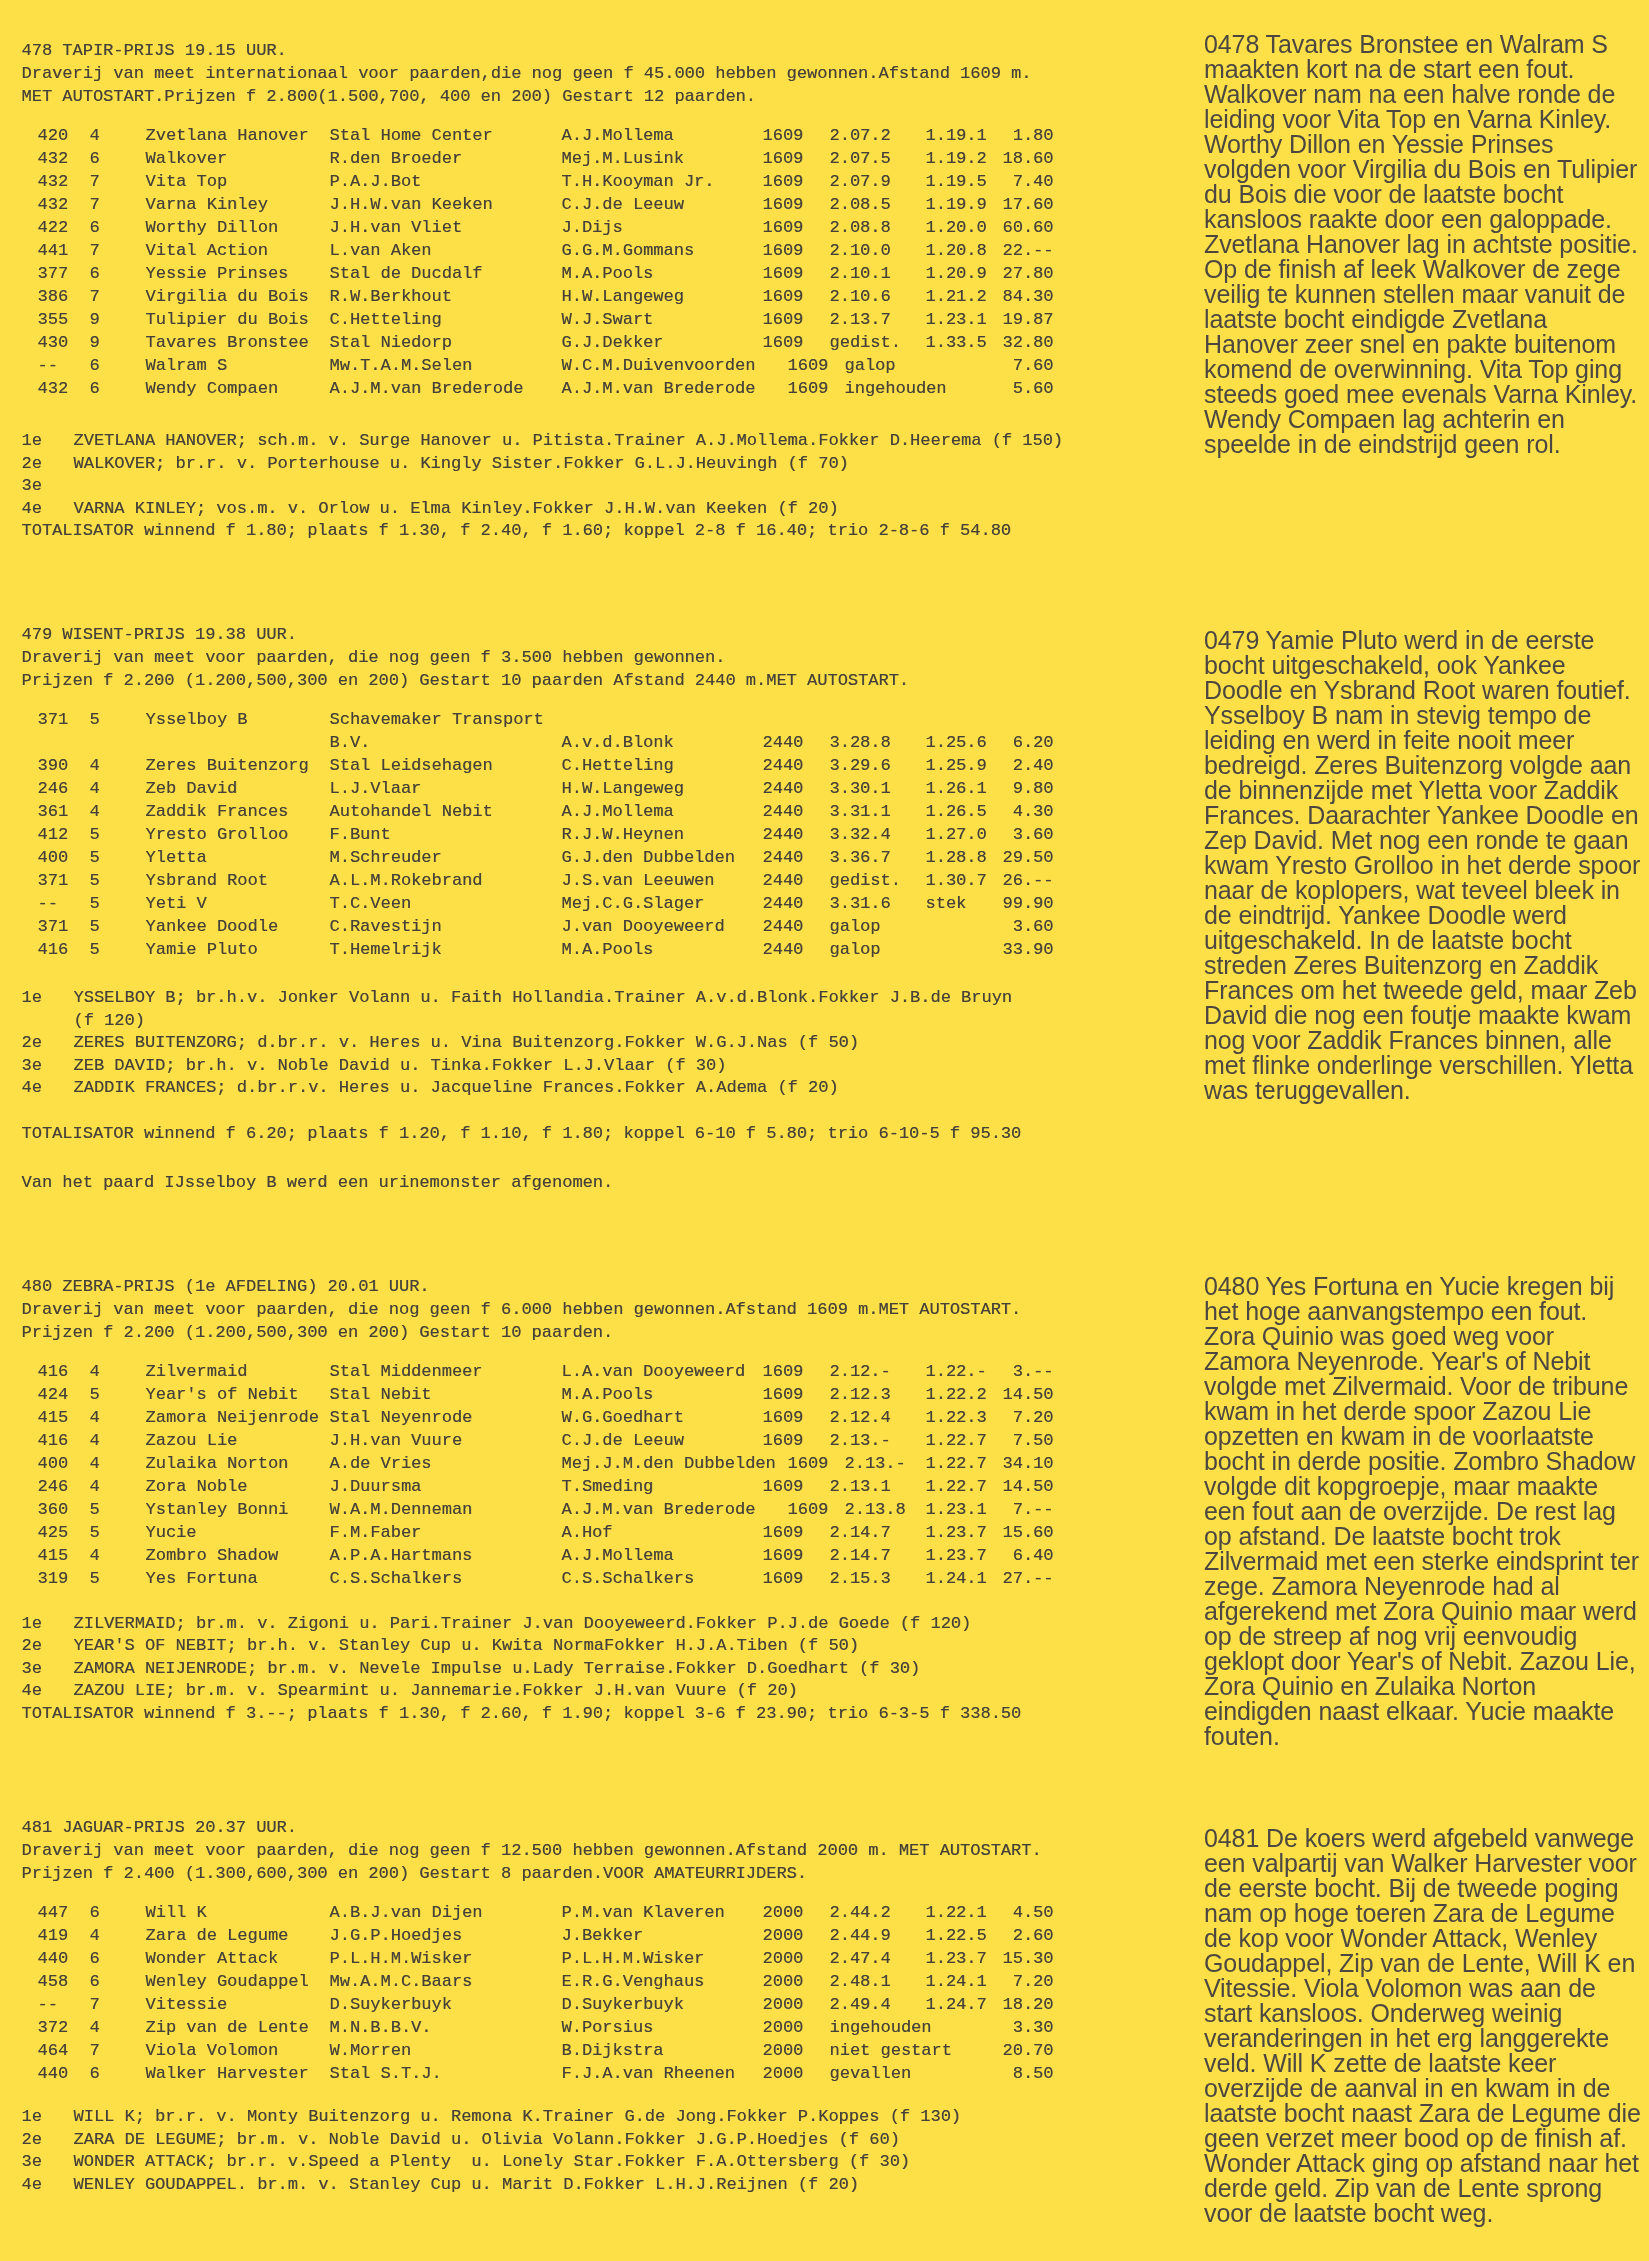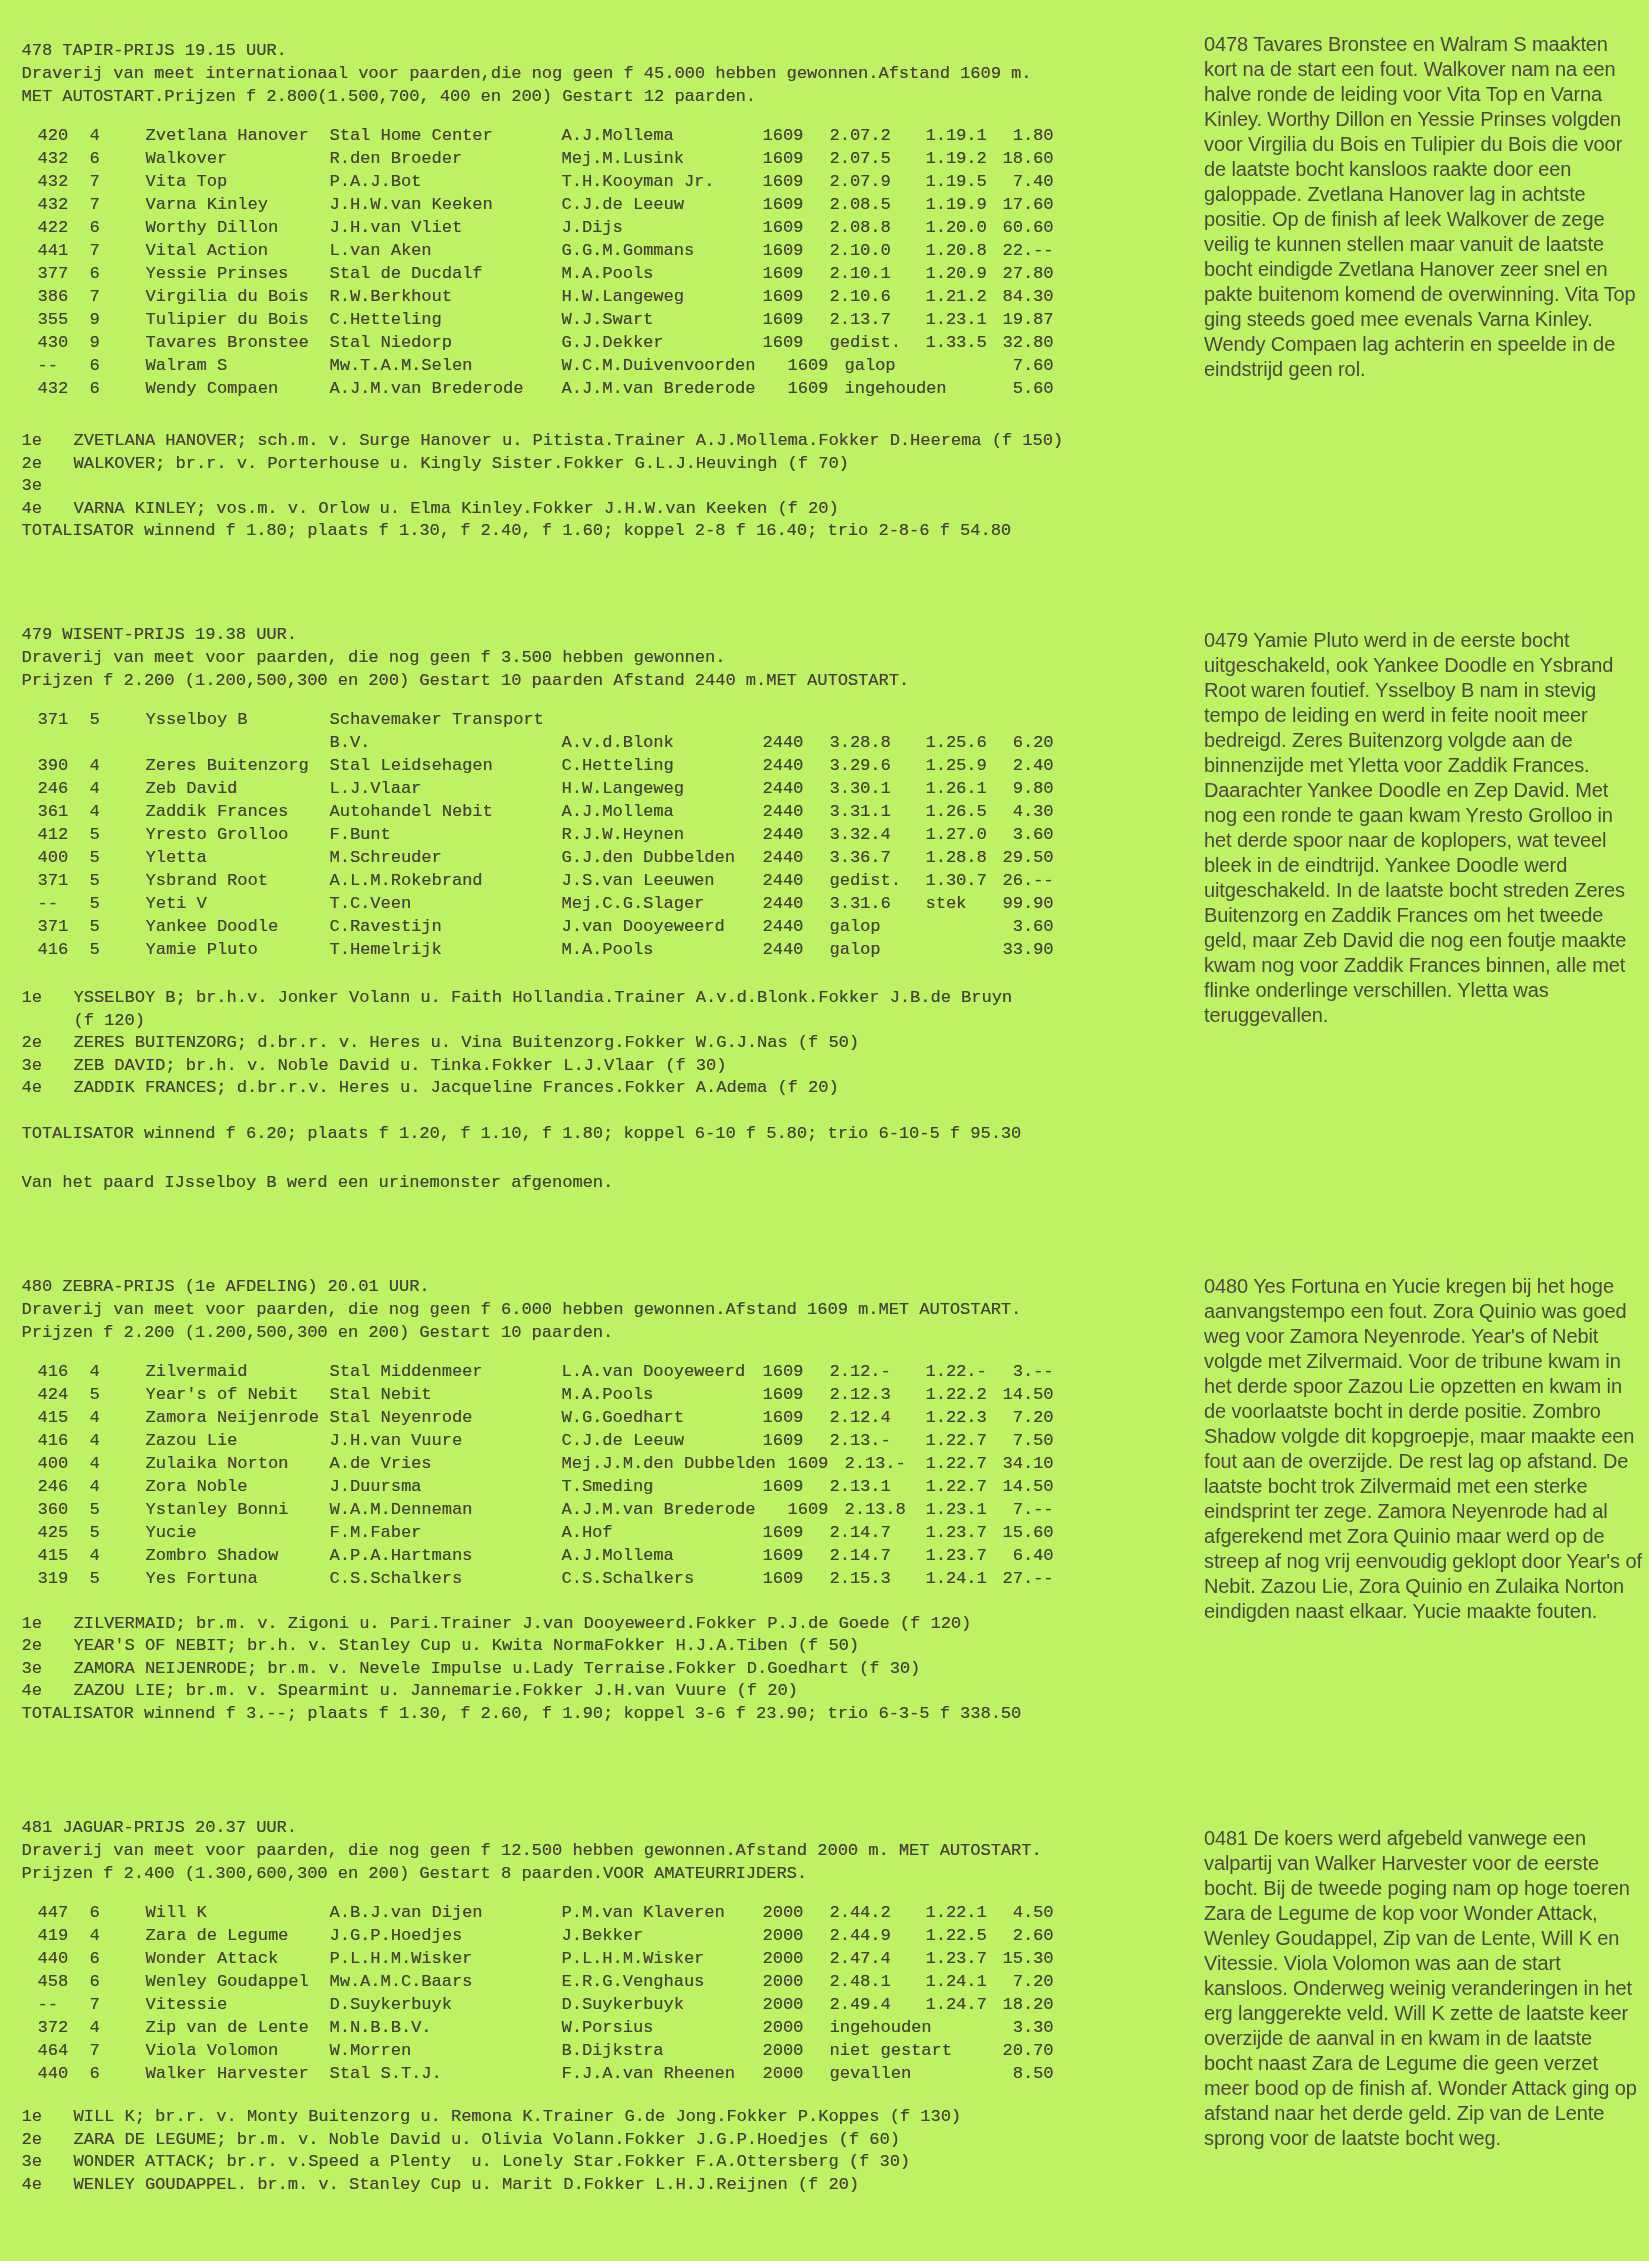--- a/index.html
+++ b/index.html
@@ -1,21 +1,21 @@
 <!DOCTYPE html>
 <html style="font-size:11.5px"><head>
 <meta charset="utf-8">
 <style>
   html,body{margin:0;padding:0;background:#d8d2c2;}
   #page{
     position:relative;
     width:1650px;height:2261px;
     margin:0 auto;
     background:linear-gradient(165deg,#f3edde 0%,#f0e9d6 40%,#f1e9d8 70%,#f3ead c 100%);
-    background-color:#bef264;
+    background-color:#fde047;
     overflow:hidden;
     font-family:"Liberation Mono","DejaVu Sans Mono",monospace;
     color:#45413a;
   }
   
   .race{position:absolute;left:21.5px;width:1188px;}
   .tline{
     white-space:pre;font-size:17px;line-height:23px;height:23px;
     text-shadow:0.3px 0 0 rgba(64,58,48,.55);
   }
@@ -37,21 +37,21 @@
   .shift .c-dist{left:750px;}
   .shift .c-time{left:807px;}
   .prow{position:relative;height:22.6px;}
   .p-rank{left:0;}
   .p-text{left:52px;font-family:Liberation Mono, monospace;}
   .total{margin-top:0;}
   
   .commentary{
     position:absolute;left:1204px;width:439px;
     font-family:"Liberation Sans","DejaVu Sans",sans-serif;
-    font-size:20px;line-height:25px;letter-spacing:-0.1px;
+    font-size:25px;line-height:25px;letter-spacing:-0.1px;
     color:#4c4841;
     text-align:left;
   }
 </style>
 </head>
 <body>
 
 <div id="page">
 
   <section class="race" style="top:39px">

